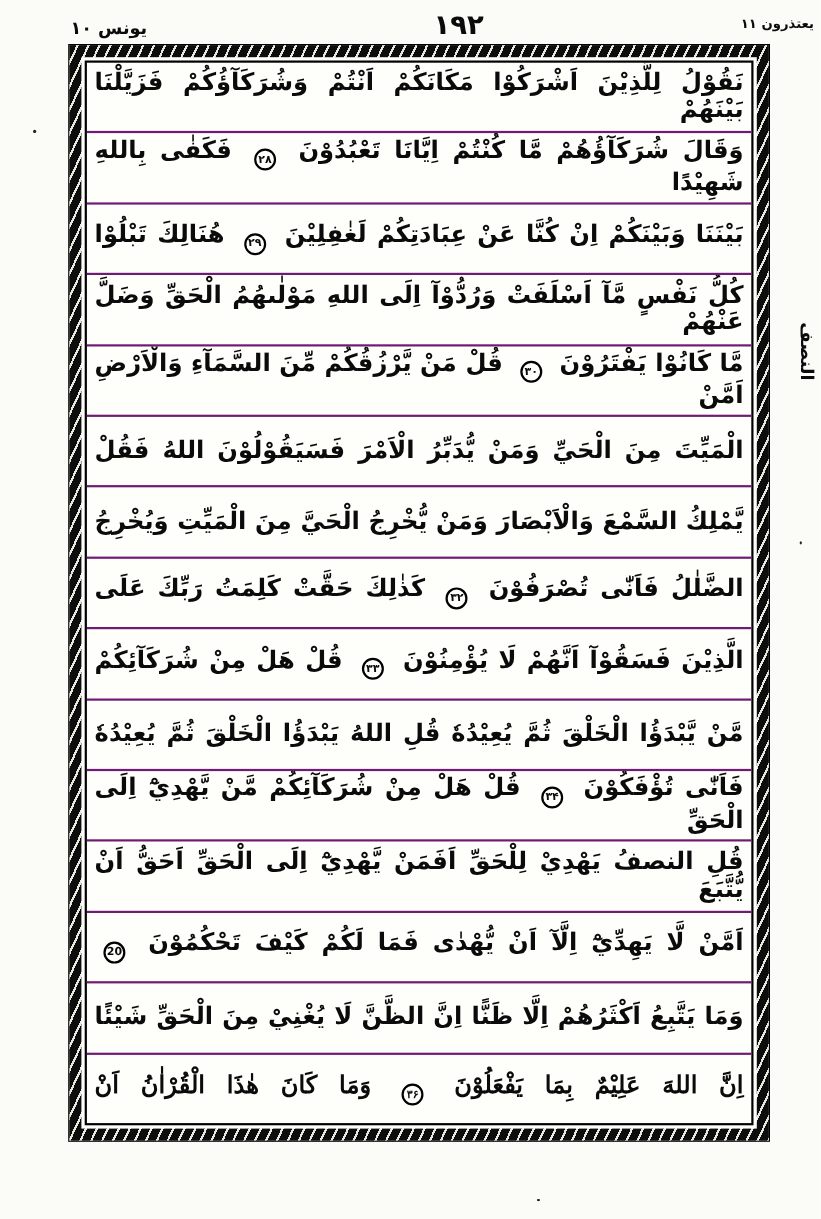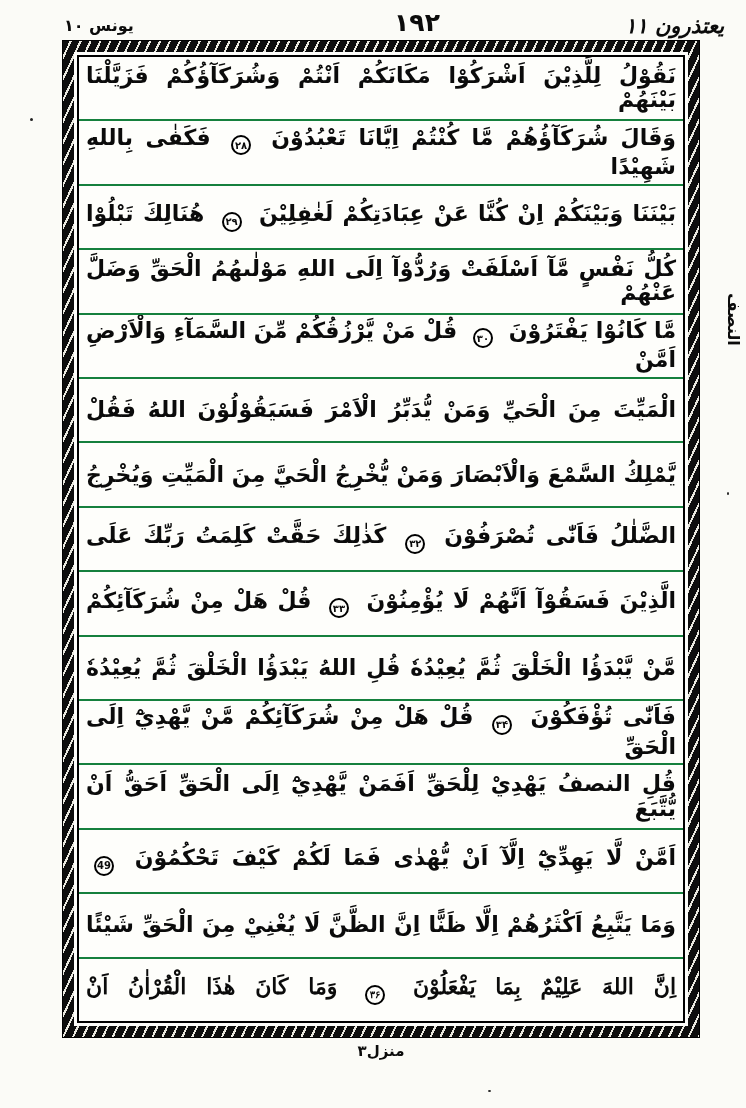--- a/index.html
+++ b/index.html
@@ -7,40 +7,40 @@
     width:746px;height:1108px;
     background:#fbfbf7;
     font-family:"DejaVu Sans",sans-serif;
     color:#0b0b0b;
     overflow:hidden;
   }
   .page{position:relative;width:746px;height:1108px;}
 
   
   .header{position:absolute;top:8px;left:62px;width:678px;height:34px;font-weight:bold;}
-  .hdr-right{position:absolute;right:16px;top:6px;font-size:21px;letter-spacing:0;font-style:italic;}
+  .hdr-right{position:absolute;right:0;top:6px;font-size:12px;letter-spacing:0;}
   .hdr-left{position:absolute;left:2px;top:8px;font-size:16px;}
   .hdr-page{position:absolute;left:315px;top:0;width:80px;text-align:center;
             font-size:25px;font-weight:bold;}
 
   
   .frame{
     position:absolute;left:62px;top:40px;width:638px;height:998px;
     box-sizing:border-box;
     border:1px solid #000;
     background:repeating-linear-gradient(115deg,#0d0d0d 0 6px,#e9e8df 6px 8px,#0d0d0d 8px 9px);
     padding:11px;
   }
   .gap{box-sizing:border-box;height:100%;background:#fdfdfa;padding:3px;}
   .inner{
     box-sizing:border-box;height:100%;
     border:2px solid #000;background:#fefefb;
     display:flex;flex-direction:column;
   }
-  .row{flex:1 1 0;border-bottom:2px solid #15803d;display:flex;align-items:center;overflow:hidden;}
+  .row{flex:1 1 0;border-bottom:2px solid #701a75;display:flex;align-items:center;overflow:hidden;}
   .row:last-child{border-bottom:none;font-family:Liberation Serif, serif;}
   .qline{
     width:100%;padding:0 7px;
     direction:rtl;
     font-size:22px;font-weight:bold;line-height:1.1;
     text-align:justify;text-align-last:justify;
     white-space:normal;
   }
   .vnum{
     display:inline-flex;align-items:center;justify-content:center;
@@ -116,32 +116,31 @@
         <div class="row">
             <div class="qline">مَّنْ يَّبْدَؤُا الْخَلْقَ ثُمَّ يُعِيْدُهٗ قُلِ اللهُ يَبْدَؤُا الْخَلْقَ ثُمَّ يُعِيْدُهٗ</div>
           </div>
         <div class="row">
             <div class="qline">فَاَنّٰى تُؤْفَكُوْنَ <span class="vnum">۳۴</span> قُلْ هَلْ مِنْ شُرَكَآئِكُمْ مَّنْ يَّهْدِيْٓ اِلَى الْحَقِّ</div>
           </div>
         <div class="row">
             <div class="qline">قُلِ النصفُ يَهْدِيْ لِلْحَقِّ اَفَمَنْ يَّهْدِيْٓ اِلَى الْحَقِّ اَحَقُّ اَنْ يُّتَّبَعَ</div>
           </div>
         <div class="row">
-            <div class="qline">اَمَّنْ لَّا يَهِدِّيْٓ اِلَّآ اَنْ يُّهْدٰى فَمَا لَكُمْ كَيْفَ تَحْكُمُوْنَ <span class="vnum">49</span></div>
+            <div class="qline">اَمَّنْ لَّا يَهِدِّيْٓ اِلَّآ اَنْ يُّهْدٰى فَمَا لَكُمْ كَيْفَ تَحْكُمُوْنَ <span class="vnum">20</span></div>
           </div>
         <div class="row">
             <div class="qline">وَمَا يَتَّبِعُ اَكْثَرُهُمْ اِلَّا ظَنًّا اِنَّ الظَّنَّ لَا يُغْنِيْ مِنَ الْحَقِّ شَيْئًا</div>
           </div>
         <div class="row">
             <div class="qline">اِنَّ اللهَ عَلِيْمٌ بِمَا يَفْعَلُوْنَ <span class="vnum">۳۶</span> وَمَا كَانَ هٰذَا الْقُرْاٰنُ اَنْ</div>
           </div>
       </div>
     </div>
   </div>
 
   <div class="side-note">النصف</div>
 
-  <div class="catchword">منزل۳</div>
 
   <span class="speck sp1"></span>
   <span class="speck sp2"></span>
   <span class="speck sp3"></span>
 </div>
 
 </body></html>

